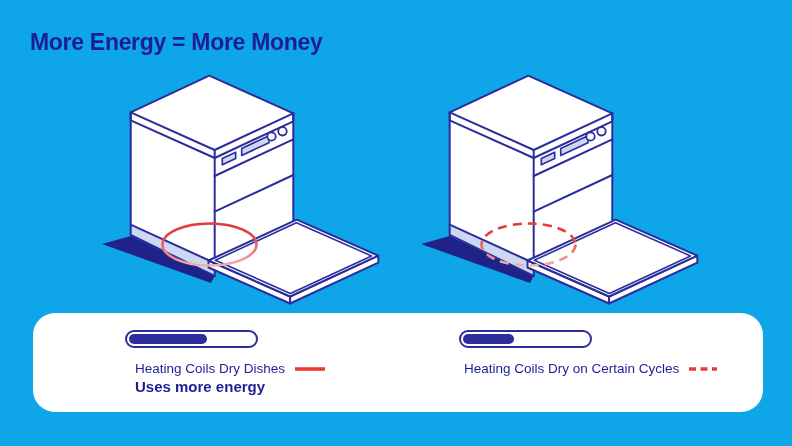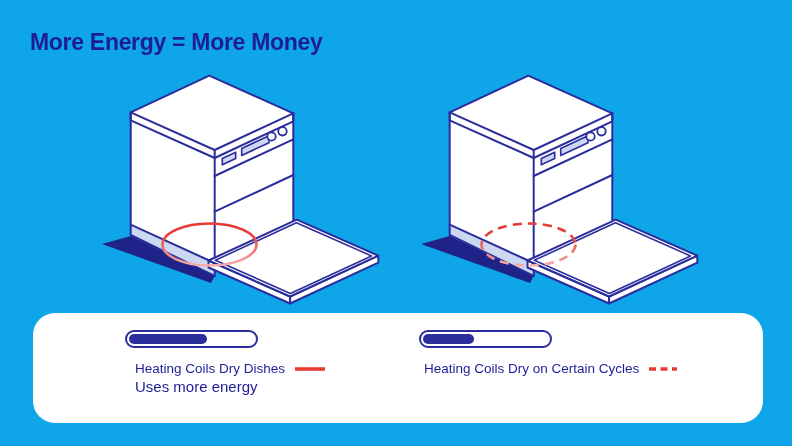--- a/index.html
+++ b/index.html
@@ -23,37 +23,37 @@
   .face-s{fill:#ffffff;stroke:#2a2d9b;stroke-width:2;stroke-linejoin:round;}
   .lite-s{fill:#ccd8f2;stroke:#2a2d9b;stroke-width:1.6;stroke-linejoin:round;}
   .lite{fill:#ccd8f2;}
   .shadow{fill:#1f2387;}
   .knob{fill:#ffffff;stroke:#2a2d9b;stroke-width:1.8;}
   .thin{stroke:#2a2d9b;stroke-width:1.6;fill:none;stroke-linejoin:round;}
   .coil{fill:none;stroke:url(#coilGrad);stroke-width:2.6;}
 
   
   .legend-panel{
-    position:absolute;left:33px;top:313px;width:730px;height:110px;
+    position:absolute;left:33px;top:313px;width:730px;height:99px;
     background:#ffffff;border-radius:22px;
   }
   .legend-col{position:absolute;top:17px;}
   .legend-col.col1{left:92px;}
-  .legend-col.col2{left:386px;text-align:right;}
+  .legend-col.col2{left:426px;text-align:right;}
   .bar{
     width:133px;height:18px;box-sizing:border-box;background:#ffffff;
     border:2px solid #2b2e9a;border-radius:10px;padding:2px;
   }
   .bar-fill{height:100%;background:#2b2e9a;border-radius:6px;}
   .label-row{display:flex;align-items:center;gap:9px;margin-top:13px;}
   .col1 .label-row,.col1 .sublabel{margin-left:10px;}
   .col2 .label-row,.col2 .sublabel{margin-left:5px;}
   .label{font-size:13.5px;color:#1d1e97;white-space:nowrap;}
   .ind{stroke:#ea3b37;stroke-width:3.6;fill:none;}
-  .sublabel{font-size:15px;font-weight:400;color:#1d1e97;margin-top:2px;white-space:nowrap;}
+  .sublabel{font-size:15px;font-weight:700;color:#1d1e97;margin-top:2px;white-space:nowrap;}
 </style>
 </head>
 <body>
 
 <div class="canvas">
 
   <h1 class="page-title">More Energy = More Money</h1>
 
   <svg width="0" height="0" style="position:absolute" aria-hidden="true">
     <defs>

